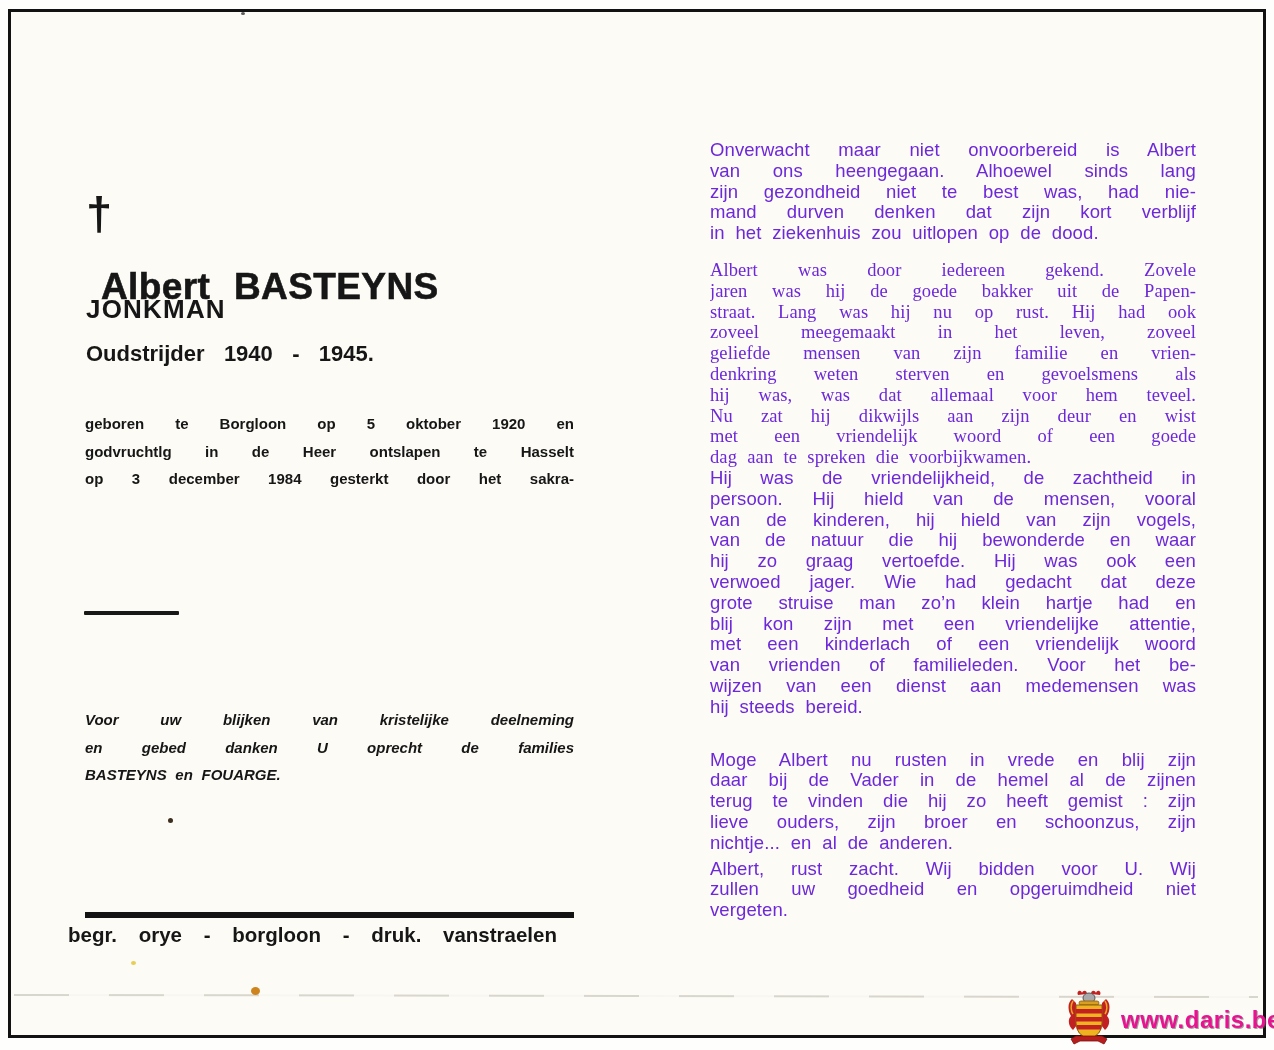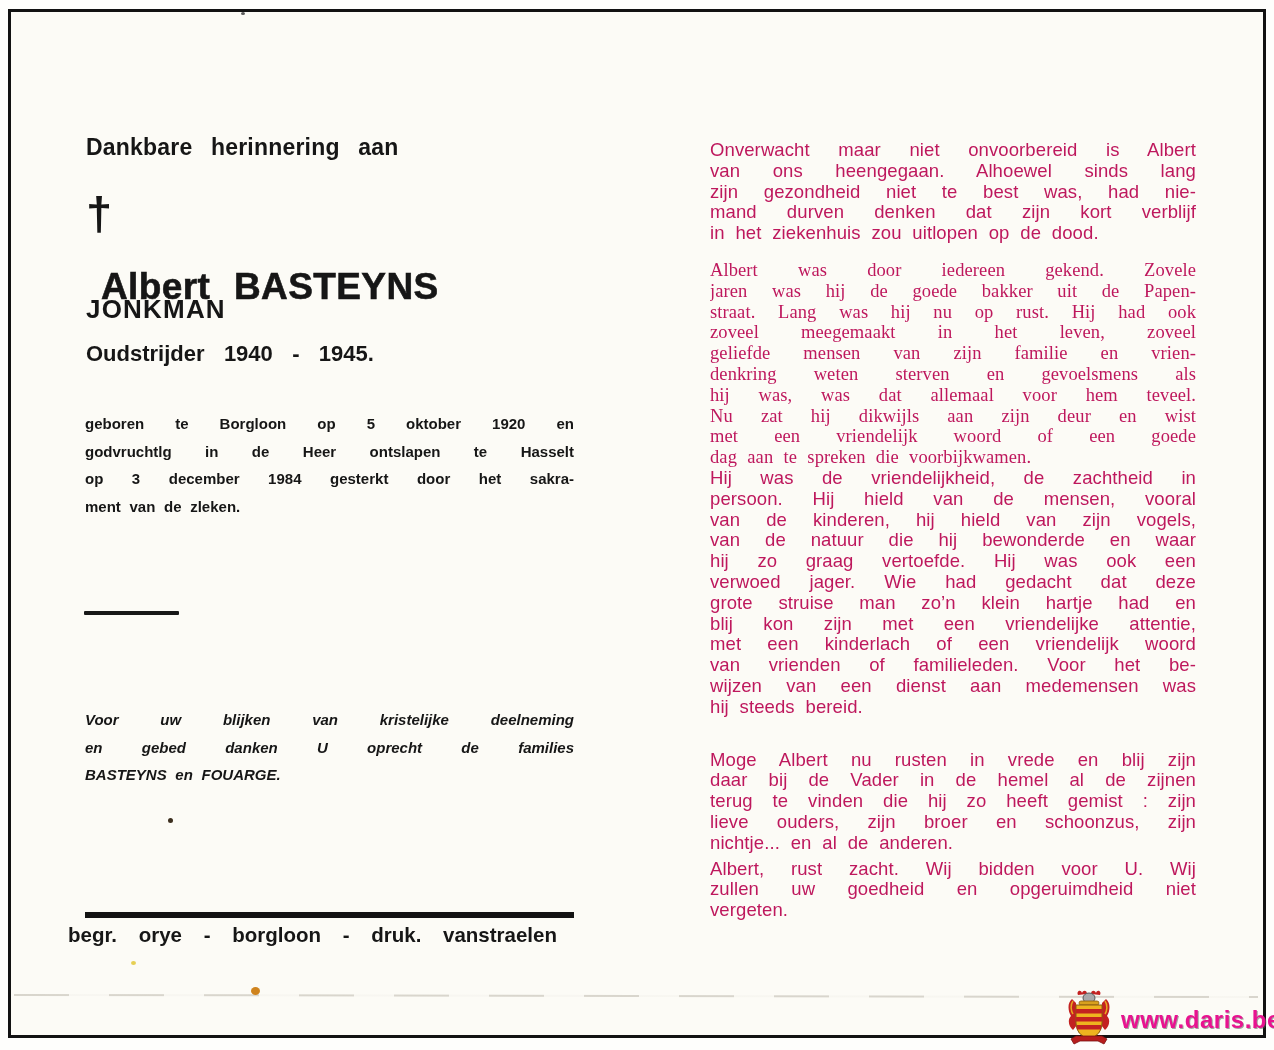--- a/index.html
+++ b/index.html
@@ -68,21 +68,21 @@
   .printer {
     left: 68px; top: 922px; width: 489px;
     height: 26px; line-height: 26px;
     font-size: 20.5px; font-weight: 700;
   }
   
   .col-right { left: 710px; top: 140px; width: 486px; }
   .col-right .jl {
     height: 20.8px; line-height: 20.8px;
     font-size: 18.5px; font-weight: 400;
-    color: #be185d; letter-spacing: 0.1px;
+    color: #6d28d9; letter-spacing: 0.1px;
   }
   .para { margin: 0; }
   .p2 { margin-top: 16px; font-family: Liberation Serif, serif; }
   .p3 { margin-top: 0; }
   .p4 { margin-top: 32px; }
   .p5 { margin-top: 5px; }
   
   .jl { text-align: justify; overflow: hidden; }
   .jl::after { content: ""; display: inline-block; width: 100%; }
   .jl.last { text-align: left; word-spacing: 0.3em; }
@@ -107,31 +107,29 @@
     text-shadow: 1px 1px 0 rgba(90,90,90,0.55);
   }
 </style>
 </head>
 <body>
 
 <div class="scan">
 
   <div class="card-frame"></div>
 
-  <div class="abs intro">Dankbare herinnering aan</div>
   <div class="abs cross">†</div>
   <h1 class="abs name">Albert BASTEYNS</h1>
   <div class="abs subtitle">JONKMAN</div>
   <div class="abs veteran">Oudstrijder 1940 - 1945.</div>
 
   <div class="abs block-left birth-block">
       <div class="jl">geboren te Borgloon op 5 oktober 1920 en</div>
       <div class="jl">godvruchtlg in de Heer ontslapen te Hasselt</div>
       <div class="jl">op 3 december 1984 gesterkt door het sakra-</div>
-      <div class="jl last">ment van de zleken.</div>
     </div>
 
   <div class="abs rule-short"></div>
 
   <div class="abs block-left thanks-block">
       <div class="jl">Voor uw blijken van kristelijke deelneming</div>
       <div class="jl">en gebed danken U oprecht de families</div>
       <div class="jl last">BASTEYNS en FOUARGE.</div>
     </div>
 

